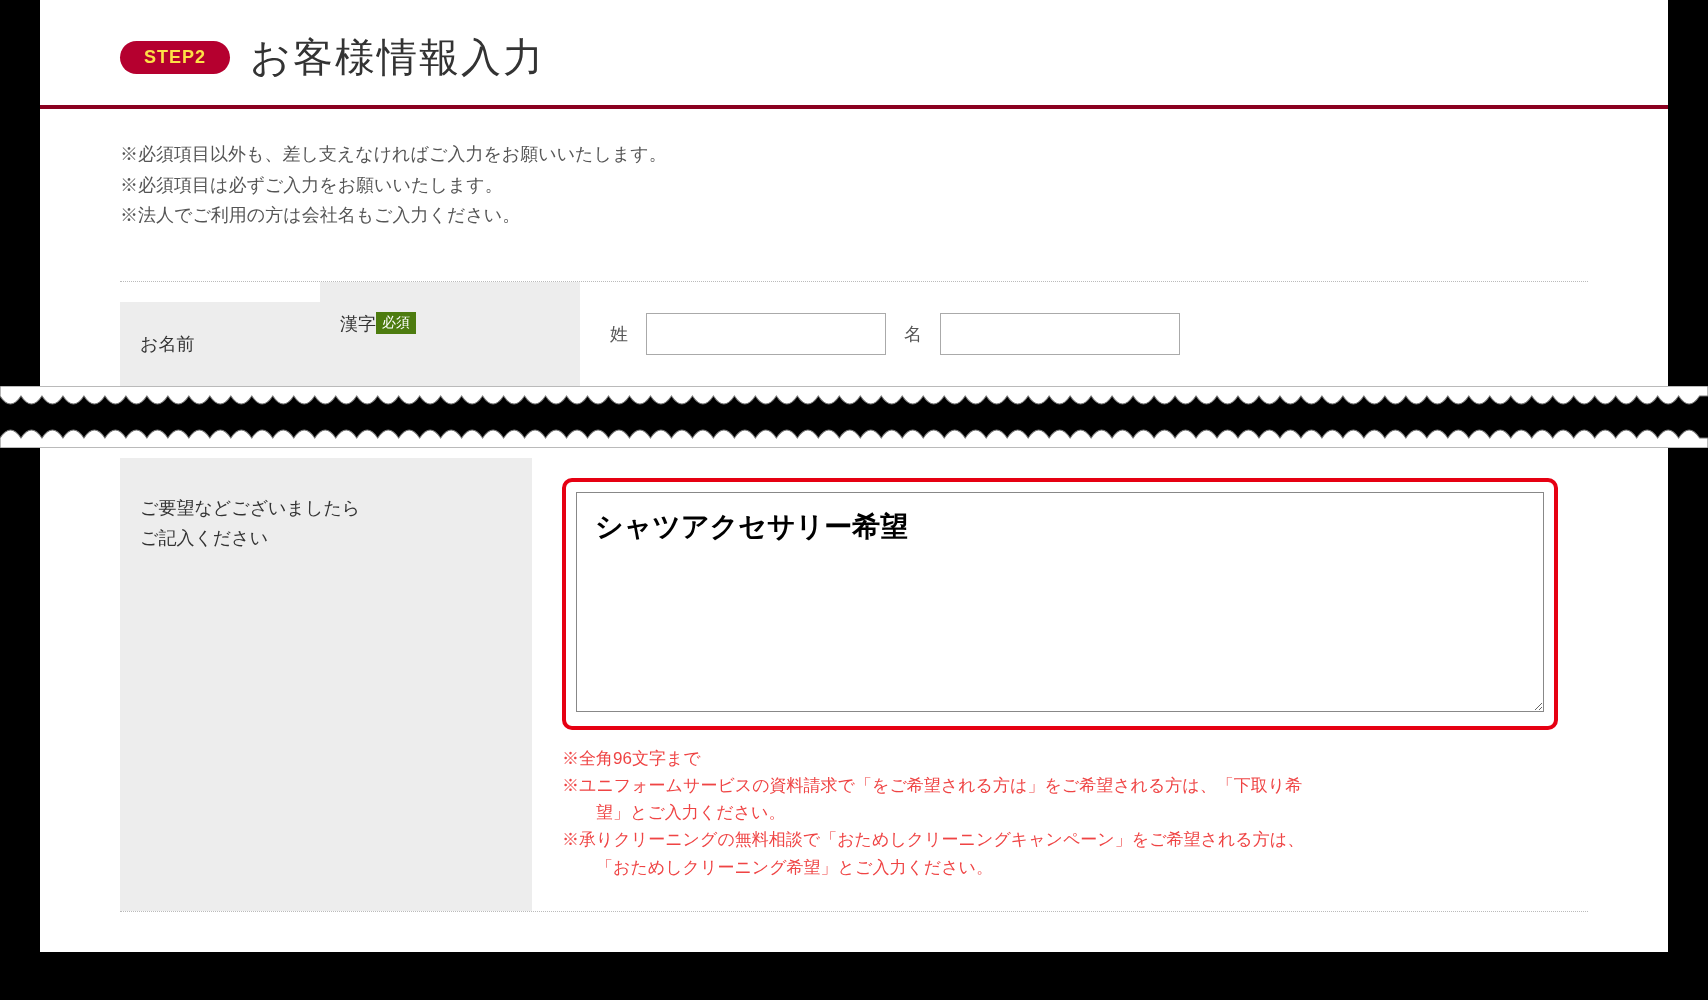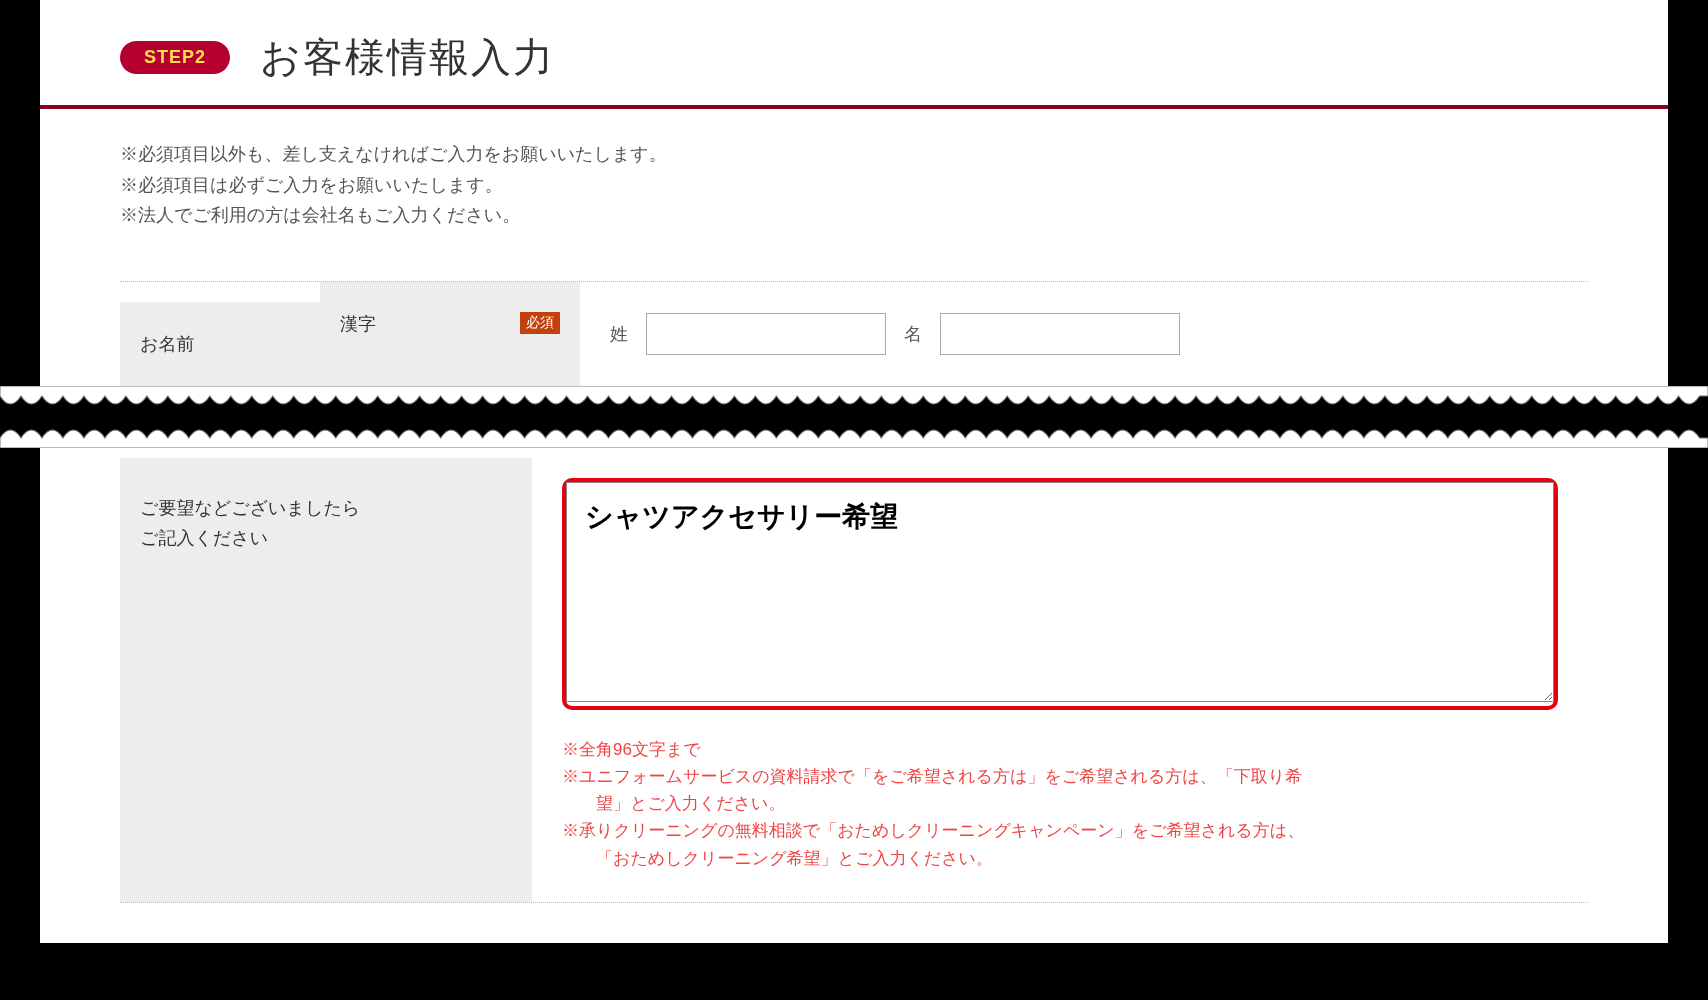--- a/index.html
+++ b/index.html
@@ -34,21 +34,20 @@
       font-size: 18px;
       padding: 6px 24px;
       border-radius: 18px;
       letter-spacing: 1px;
     }
     .title {
       font-size: 40px;
       font-weight: normal;
       color: #333;
       letter-spacing: 2px;
-      margin-left: 10px;
     }
     .divider-red {
       height: 4px;
       background: #8a0020;
       margin: 0 -80px 30px -80px;
     }
     .instructions {
       font-size: 18px;
       color: #555;
       line-height: 1.7;
@@ -70,25 +69,24 @@
       color: #333;
       margin-top: 20px;
     }
     .cell-sub {
       width: 260px;
       background: #ededed;
       padding: 30px 20px;
       font-size: 18px;
       color: #333;
       display: flex;
-      justify-content: space-between;
       align-items: flex-start;
     }
     .required-tag {
-      background: #c2410c;
+      background: #4d7c0f;
       color: #fff;
       font-size: 14px;
       padding: 2px 6px;
     }
     .cell-input {
       flex: 1;
       padding: 20px 20px 20px 30px;
       display: flex;
       align-items: center;
       gap: 18px;
@@ -135,21 +133,22 @@
       color: #333;
       line-height: 1.7;
     }
     .lower-right {
       flex: 1;
       padding: 20px 30px 30px 30px;
     }
     .textarea-highlight {
       border: 4px solid #e60012;
       border-radius: 10px;
-      margin-bottom: 26px;
+      padding: 10px;
+      margin-bottom: 15px;
       background: #fff;
       font-family: Liberation Serif, serif;
     }
     .textarea {
       width: 100%;
       height: 220px;
       border: 1px solid #888;
       resize: both;
       font-size: 28px;
       font-weight: bold;

